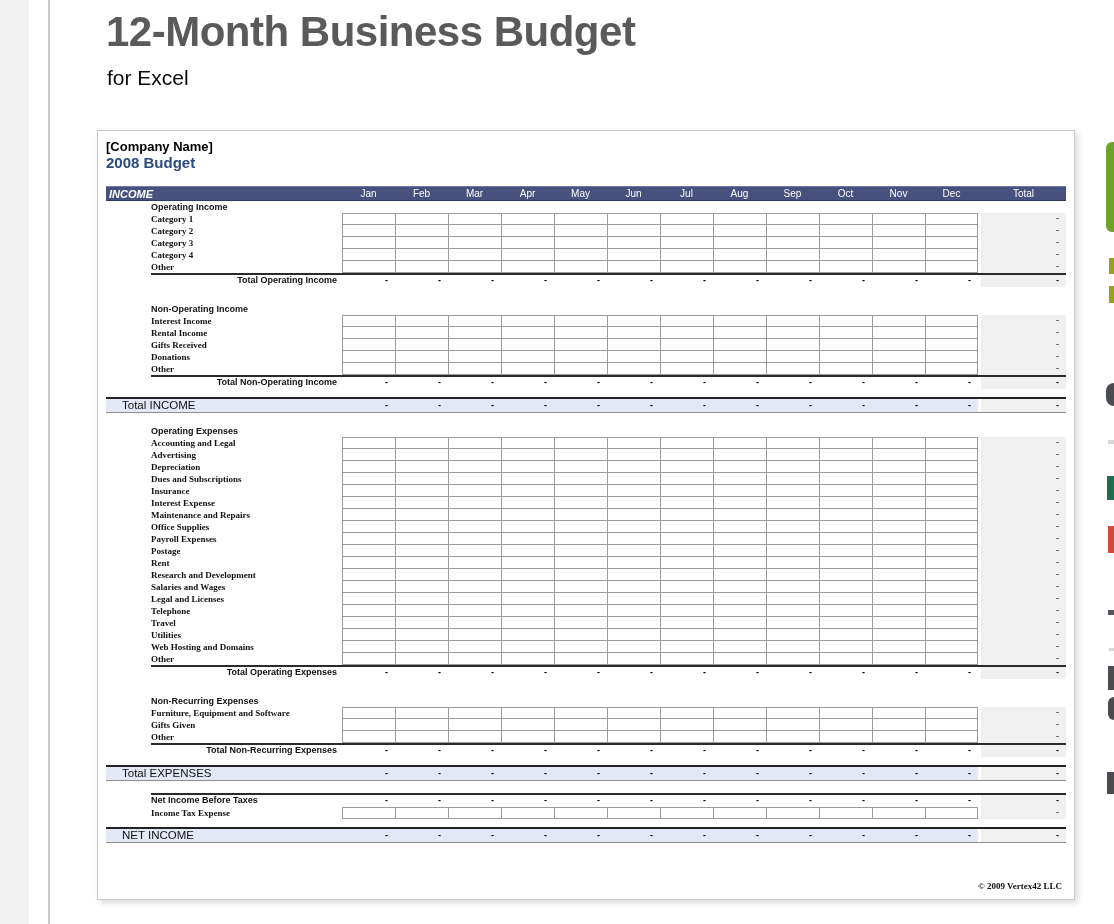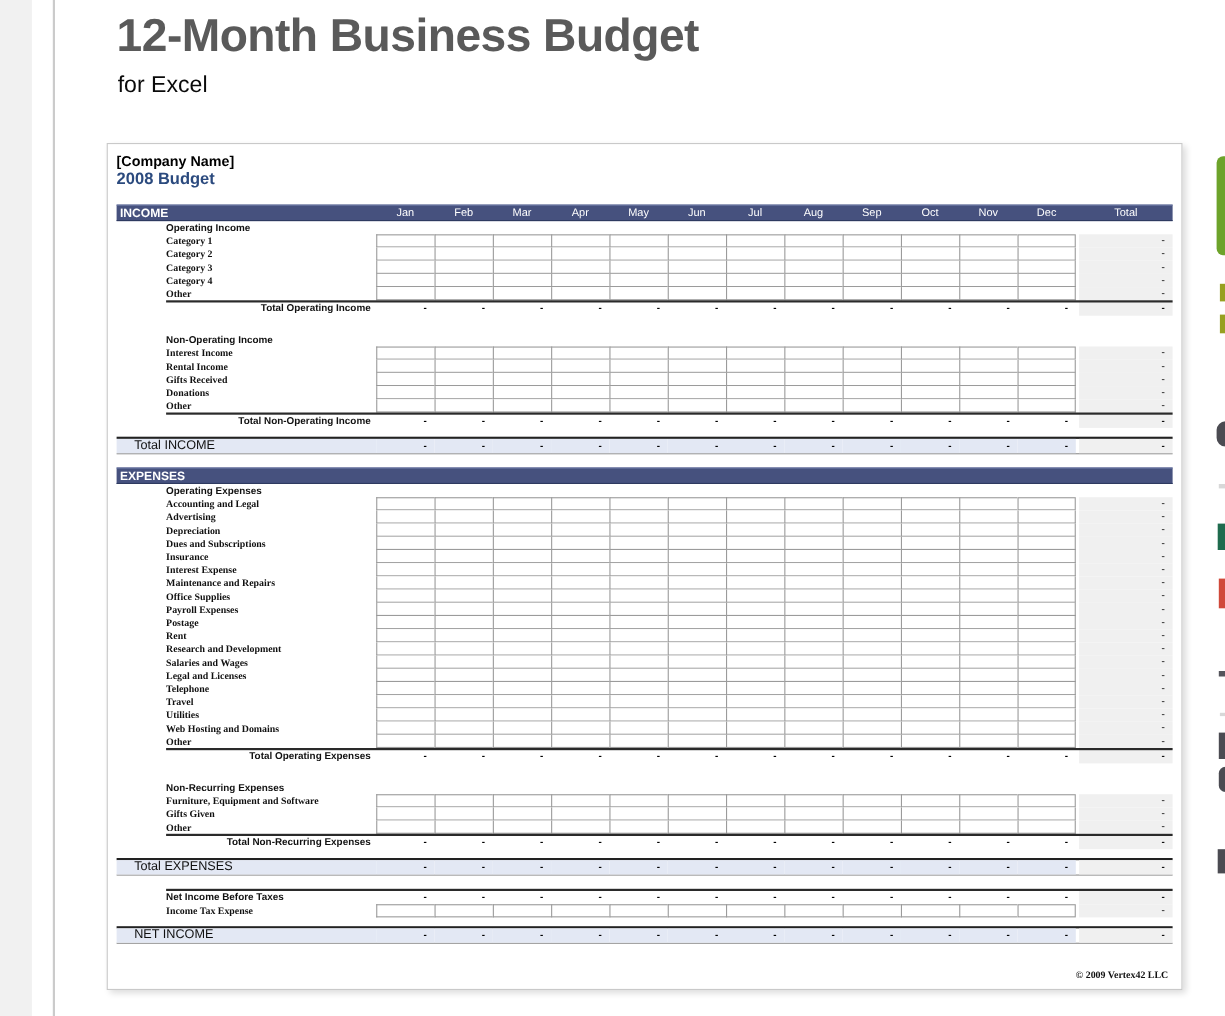--- a/index.html
+++ b/index.html
@@ -24,21 +24,21 @@
   .sheet { margin-top:25px; width:960px; }
   .row   { display:flex; position:relative; }
 
   
   .c-label { width:236px; flex:none; }
   .c-month { width:53px;  flex:none; }
   .c-total { width:85px;  flex:none; margin-left:3px; }
 
   .row-colheader { height:15px; background:#46517e; align-items:center;
                    border-top:1px solid #6d79a5; border-bottom:1px solid #2e3a60; }
-  .row-colheader .c-label { color:#fff; font-size:11px; font-weight:bold; padding-left:3px; }
+  .row-colheader .c-label { color:#fff; font-size:11px; font-weight:bold; padding-left:3px;font-style:italic; }
   .row-colheader .c-month, .row-colheader .c-total
                  { color:#fff; font-size:10px; text-align:center; }
 
   .row-subheader { height:12px; }
   .row-subheader .c-label { font-size:9px; font-weight:bold; color:#111; padding-left:45px; line-height:12px; }
 
   .row-input { height:12px;font-family:Liberation Serif, serif; }
   .row-input .c-label { font-size:9px; font-weight:bold; color:#111; padding-left:45px; line-height:12px; }
   .cell { background:#fff; border-left:1px solid #9b9b9b; border-bottom:1px solid #9b9b9b; height:12px; }
   .cell.first-run { border-top:1px solid #9b9b9b; }
@@ -307,23 +307,20 @@
         <div class="c-month">-</div>
         <div class="c-month">-</div>
         <div class="c-month">-</div>
         <div class="c-month">-</div>
         <div class="c-month">-</div>
         <div class="c-month">-</div>
         <div class="c-month">-</div>
         <div class="c-total tcol">-</div>
       </div>
       <div class="row" style="height: 12px;"></div>
-      <div class="row row-colheader">
-        <div class="c-label">EXPENSES</div>
-      </div>
       <div class="row row-subheader">
         <div class="c-label">Operating Expenses</div>
       </div>
       <div class="row row-input">
         <div class="c-label">Accounting and Legal</div>
         <div class="cell c-month first-run"></div>
         <div class="cell c-month first-run"></div>
         <div class="cell c-month first-run"></div>
         <div class="cell c-month first-run"></div>
         <div class="cell c-month first-run"></div>

